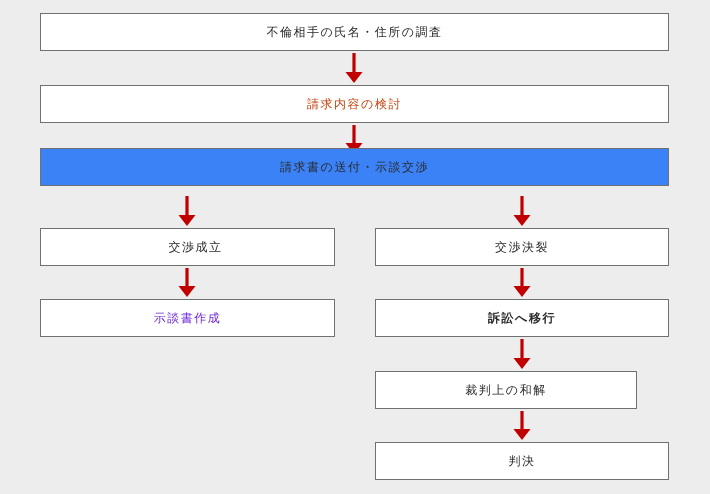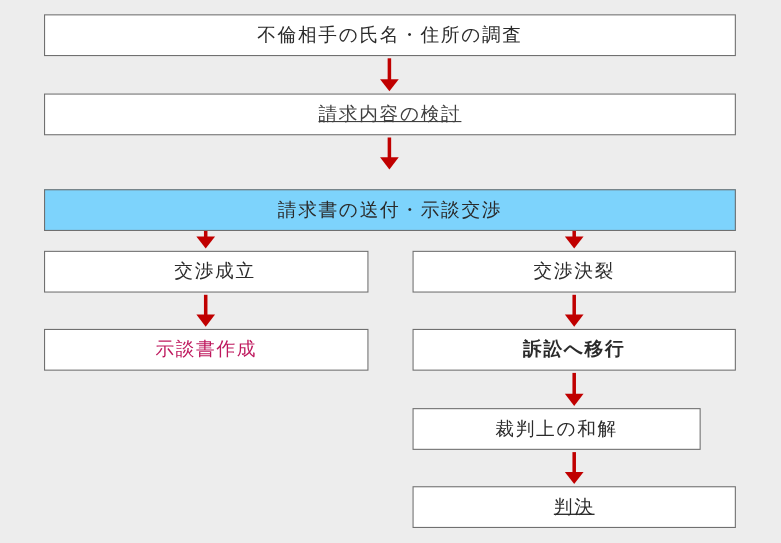--- a/index.html
+++ b/index.html
@@ -21,21 +21,21 @@
   .node-box {
     position: absolute;
     box-sizing: border-box;
     background: #ffffff;
     border: 1px solid #707070;
     display: flex;
     align-items: center;
     justify-content: center;
   }
   .node-label {
-    font-size: 17px;
+    font-size: 12px;
     color: #2b2b2b;
     letter-spacing: 1.5px;
     line-height: 1;
     white-space: nowrap;
     font-family: "DejaVu Serif", "Liberation Serif", serif;
   }
   .arrow {
     position: absolute;
     display: block;
   }
@@ -93,36 +93,36 @@
     <div class="arrow" style="left: 511px; top: 411px; width: 22px; height: 29px;">
       <svg width="22" height="29" viewBox="0 0 22 29">
         <rect x="9.4" y="0" width="3.2" height="19" fill="#c00000"></rect>
         <polygon points="2.5,18 19.5,18 11,29" fill="#c00000"></polygon>
       </svg>
     </div>
     <div class="node-box" style="left: 40px; top: 13px; width: 629px; height: 38px; background: rgb(255, 255, 255); border-color: rgb(112, 112, 112);">
       <span class="node-label" style="color: rgb(43, 43, 43);">不倫相手の氏名・住所の調査</span>
     </div>
     <div class="node-box" style="left: 40px; top: 85px; width: 629px; height: 38px; background: rgb(255, 255, 255); border-color: rgb(112, 112, 112);">
-      <span class="node-label" style="color: #404040; text-decoration: underline;">請求内容の検討</span>
+      <span class="node-label" style="color: #c2410c;">請求内容の検討</span>
     </div>
-    <div class="node-box" style="left: 40px; top: 172px; width: 629px; height: 38px; background: #7dd3fc; border-color: rgb(112, 112, 112);">
+    <div class="node-box" style="left: 40px; top: 148px; width: 629px; height: 38px; background: #3b82f6; border-color: rgb(112, 112, 112);">
       <span class="node-label" style="color: rgb(43, 43, 43);">請求書の送付・示談交渉</span>
     </div>
     <div class="node-box" style="left: 40px; top: 228px; width: 295px; height: 38px; background: rgb(255, 255, 255); border-color: rgb(112, 112, 112); padding-left: 16px;">
       <span class="node-label" style="color: rgb(43, 43, 43);">交渉成立</span>
     </div>
     <div class="node-box" style="left: 40px; top: 299px; width: 295px; height: 38px; background: rgb(255, 255, 255); border-color: rgb(112, 112, 112);">
-      <span class="node-label" style="color: #be185d;">示談書作成</span>
+      <span class="node-label" style="color: #6d28d9;">示談書作成</span>
     </div>
     <div class="node-box" style="left: 375px; top: 228px; width: 294px; height: 38px; background: rgb(255, 255, 255); border-color: rgb(112, 112, 112); align-items: center;">
       <span class="node-label" style="color: rgb(43, 43, 43);">交渉決裂</span>
     </div>
     <div class="node-box" style="left: 375px; top: 299px; width: 294px; height: 38px; background: rgb(255, 255, 255); border-color: rgb(112, 112, 112); font-weight: bold;">
       <span class="node-label" style="color: rgb(43, 43, 43);">訴訟へ移行</span>
     </div>
     <div class="node-box" style="left: 375px; top: 371px; width: 262px; height: 38px; background: rgb(255, 255, 255); border-color: rgb(112, 112, 112);">
       <span class="node-label" style="color: rgb(43, 43, 43);">裁判上の和解</span>
     </div>
-    <div class="node-box" style="left: 375px; top: 442px; width: 294px; height: 38px; background: rgb(255, 255, 255); border-color: rgb(112, 112, 112); text-decoration: underline;">
+    <div class="node-box" style="left: 375px; top: 442px; width: 294px; height: 38px; background: rgb(255, 255, 255); border-color: rgb(112, 112, 112);">
       <span class="node-label" style="color: rgb(43, 43, 43);">判決</span>
     </div>
   </div>
 
 </body></html>

